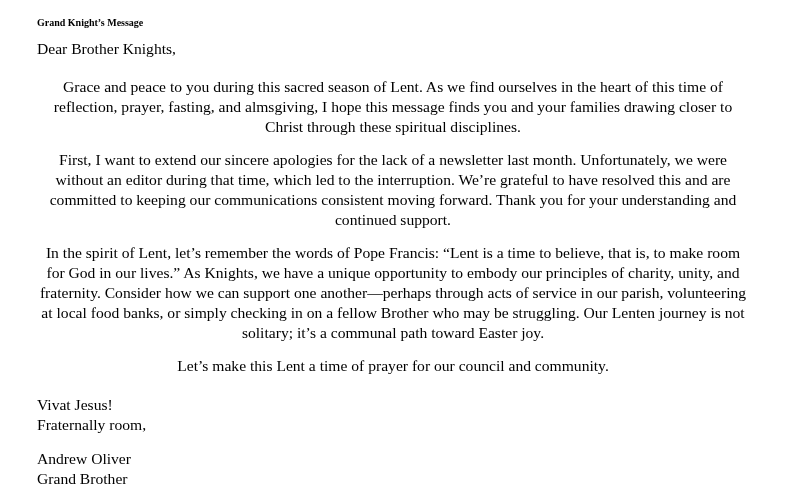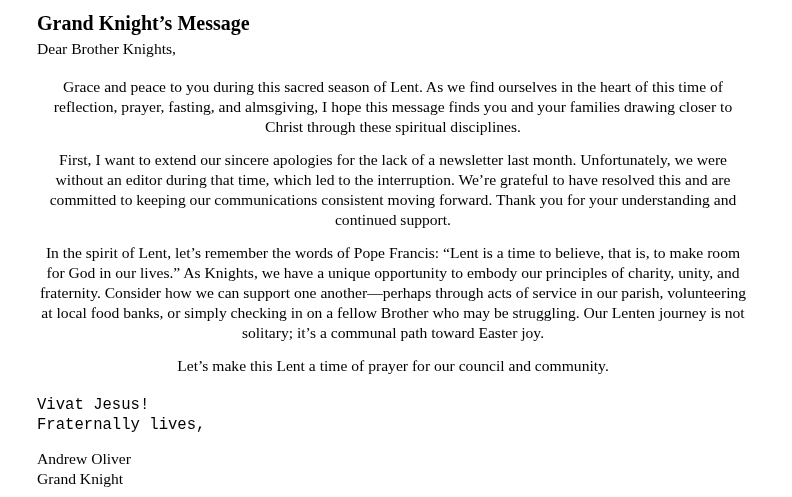--- a/index.html
+++ b/index.html
@@ -13,39 +13,38 @@
     font-family: "Liberation Serif", "DejaVu Serif", serif;
     color: #000000;
     font-size: 15.6px;
     line-height: 20px;
   }
   .letter {
     padding: 13px 38px 0 37px;
     max-width: 792px;
   }
   .letter-title {
-    font-size: 20px;
+    font-size: 10px;
     font-weight: bold;
     line-height: 20px;
     margin-bottom: 6px;
   }
   .salutation {
     margin-bottom: 18px;
   }
   .para {
     max-width: 712px;
     margin-bottom: 13px;
     text-align: center;
   }
   .closing-block {
     margin-top: 19px;
   }
   .closing-line {
     line-height: 20px;
-    font-family: Liberation Mono, monospace;
   }
   .signature-block {
     margin-top: 14px;
   }
   .signature-line {
     line-height: 20px;
   }
 </style>
 </head>
 <body>
@@ -59,21 +58,21 @@
   <p class="para">Grace and peace to you during this sacred season of Lent. As we find ourselves in the heart of this time of reflection, prayer, fasting, and almsgiving, I hope this message finds you and your families drawing closer to Christ through these spiritual disciplines.</p>
 
   <p class="para">First, I want to extend our sincere apologies for the lack of a newsletter last month. Unfortunately, we were without an editor during that time, which led to the interruption. We’re grateful to have resolved this and are committed to keeping our communications consistent moving forward. Thank you for your understanding and continued support.</p>
 
   <p class="para">In the spirit of Lent, let’s remember the words of Pope Francis: “Lent is a time to believe, that is, to make room for God in our lives.” As Knights, we have a unique opportunity to embody our principles of charity, unity, and fraternity. Consider how we can support one another—perhaps through acts of service in our parish, volunteering at local food banks, or simply checking in on a fellow Brother who may be struggling. Our Lenten journey is not solitary; it’s a communal path toward Easter joy.</p>
 
   <p class="para">Let’s make this Lent a time of prayer for our council and community.</p>
 
   <div class="closing-block">
     <div class="closing-line">Vivat Jesus!</div>
-    <div class="closing-line">Fraternally lives,</div>
+    <div class="closing-line">Fraternally room,</div>
   </div>
 
   <div class="signature-block">
     <div class="signature-line">Andrew Oliver</div>
-    <div class="signature-line">Grand Knight</div>
+    <div class="signature-line">Grand Brother</div>
   </div>
 
 </article>
 
 </body></html>

